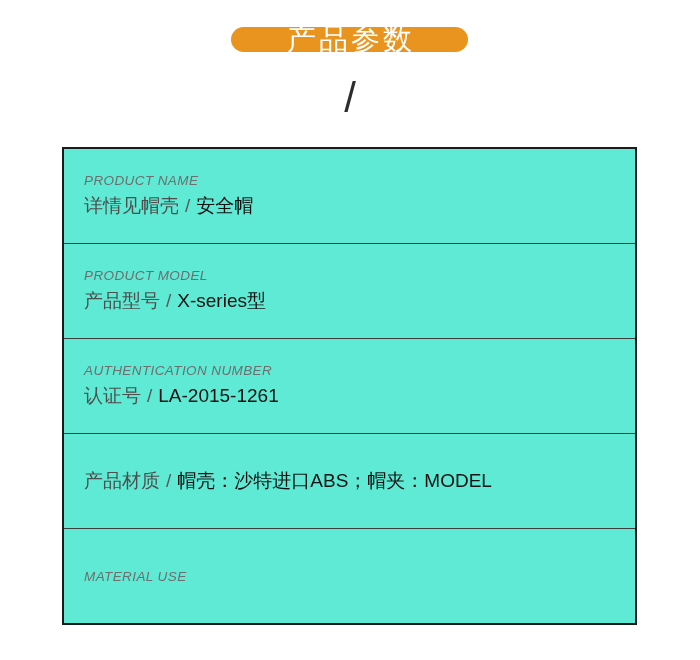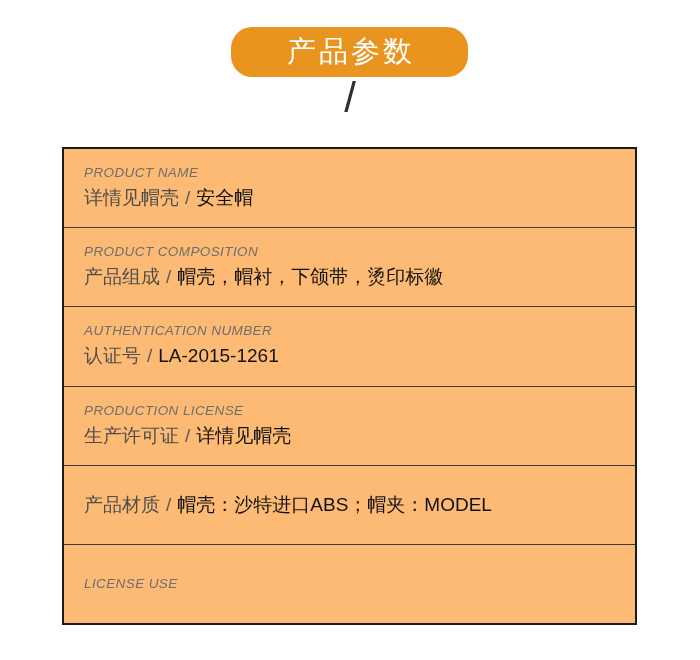--- a/index.html
+++ b/index.html
@@ -8,21 +8,21 @@
     position: relative;
     background: #ffffff;
     font-family: "Liberation Sans", "DejaVu Sans", sans-serif;
     overflow: hidden;
   }
   .banner {
     position: absolute;
     left: 231px;
     top: 27px;
     width: 237px;
-    height: 50px;
+    height: 25px;
     background: var(--accent, #E8941F);
     border-radius: 21px;
     display: flex;
     align-items: center;
     justify-content: center;
   }
   .banner .banner-text {
     color: #ffffff;
     font-size: 29px;
     letter-spacing: 3px;
@@ -40,21 +40,21 @@
     color: #2d2d2d;
     font-weight: 300;
   }
   .spec-table {
     position: absolute;
     left: 62px;
     top: 147px;
     width: 575px;
     height: 478px;
     border: 2px solid var(--table-border, #1b1b1b);
-    background: #fdba74;
+    background: #5eead4;
     display: flex;
     flex-direction: column;
   }
   .spec-row {
     flex: 1 1 0;
     display: flex;
     flex-direction: column;
     justify-content: center;
     padding-left: 20px;
     padding-right: 12px;
@@ -89,44 +89,38 @@
 <div class="slash">/</div>
 
 <div class="spec-table">
   <div class="spec-row">
     <div class="label-en">PRODUCT NAME</div>
     <div class="zh-line">
       <span class="label-zh">详情见帽壳</span><span class="sep">/</span><span class="value">安全帽</span>
     </div>
   </div>
 
-
   <div class="spec-row">
-    <div class="label-en">PRODUCT COMPOSITION</div>
+    <div class="label-en">PRODUCT MODEL</div>
     <div class="zh-line">
-      <span class="label-zh">产品组成</span><span class="sep">/</span><span class="value">帽壳，帽衬，下颌带，烫印标徽</span>
+      <span class="label-zh">产品型号</span><span class="sep">/</span><span class="value">X-series型</span>
     </div>
   </div>
+
 
   <div class="spec-row">
     <div class="label-en">AUTHENTICATION NUMBER</div>
     <div class="zh-line">
       <span class="label-zh">认证号</span><span class="sep">/</span><span class="value">LA-2015-1261</span>
     </div>
   </div>
 
-  <div class="spec-row">
-    <div class="label-en">PRODUCTION LICENSE</div>
-    <div class="zh-line">
-      <span class="label-zh">生产许可证</span><span class="sep">/</span><span class="value">详情见帽壳</span>
-    </div>
-  </div>
 
   <div class="spec-row">
     <div class="zh-line">
       <span class="label-zh">产品材质</span><span class="sep">/</span><span class="value">帽壳：沙特进口ABS；帽夹：MODEL</span>
     </div>
   </div>
 
   <div class="spec-row">
-    <div class="label-en">LICENSE USE</div>
+    <div class="label-en">MATERIAL USE</div>
   </div>
 </div>
 
 </body></html>

